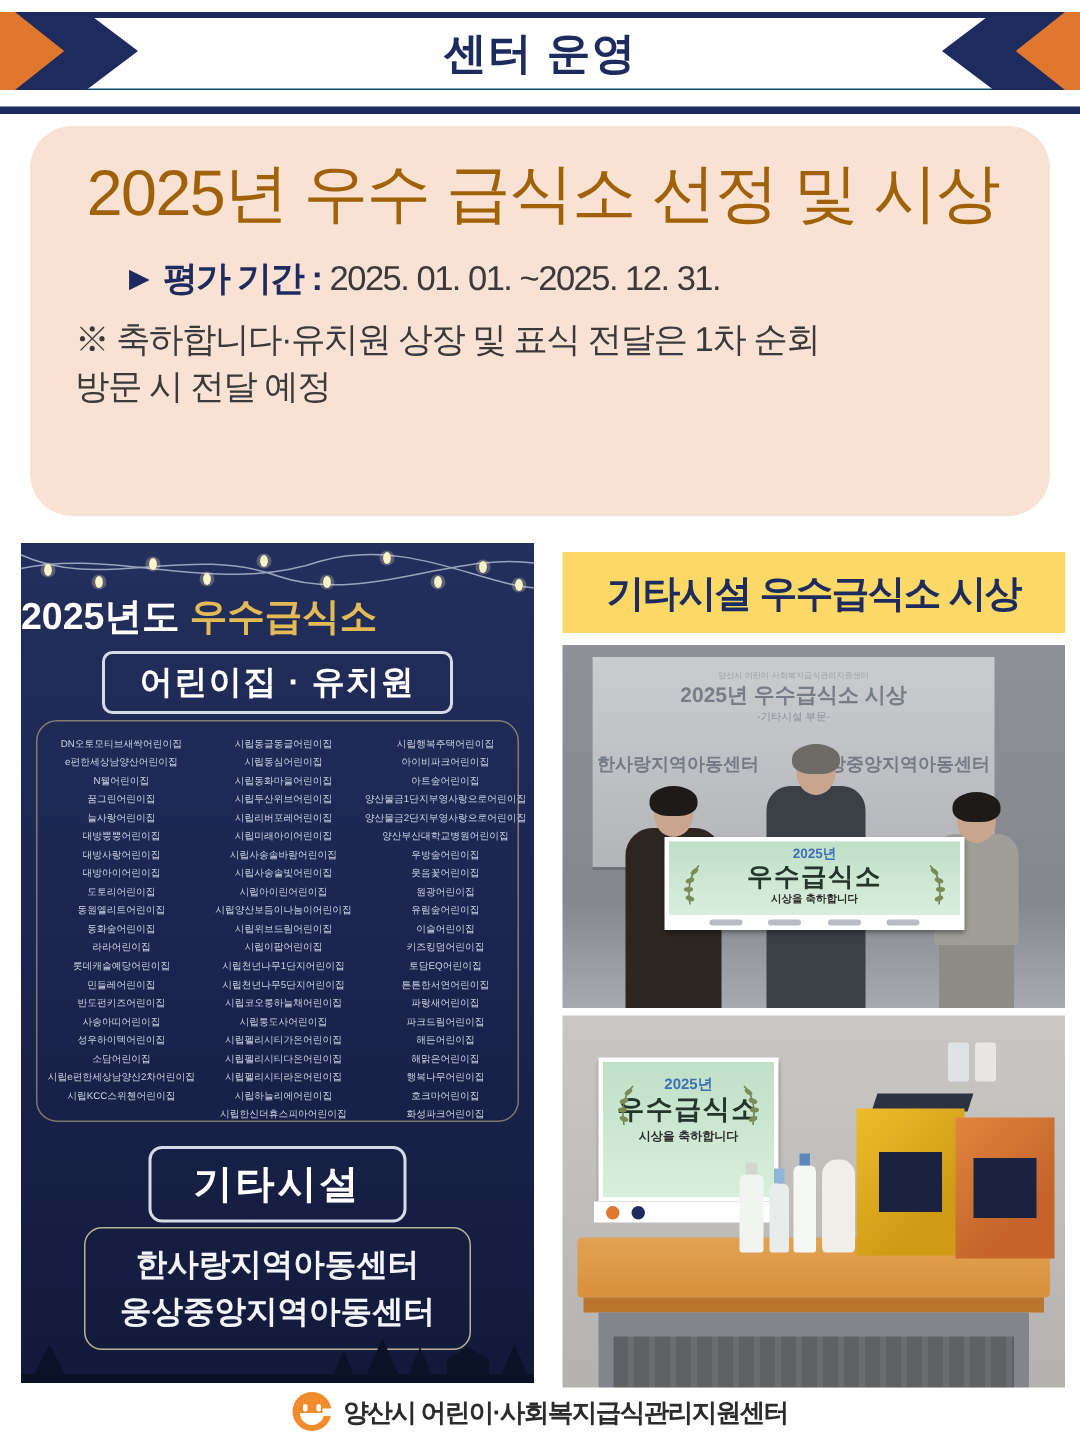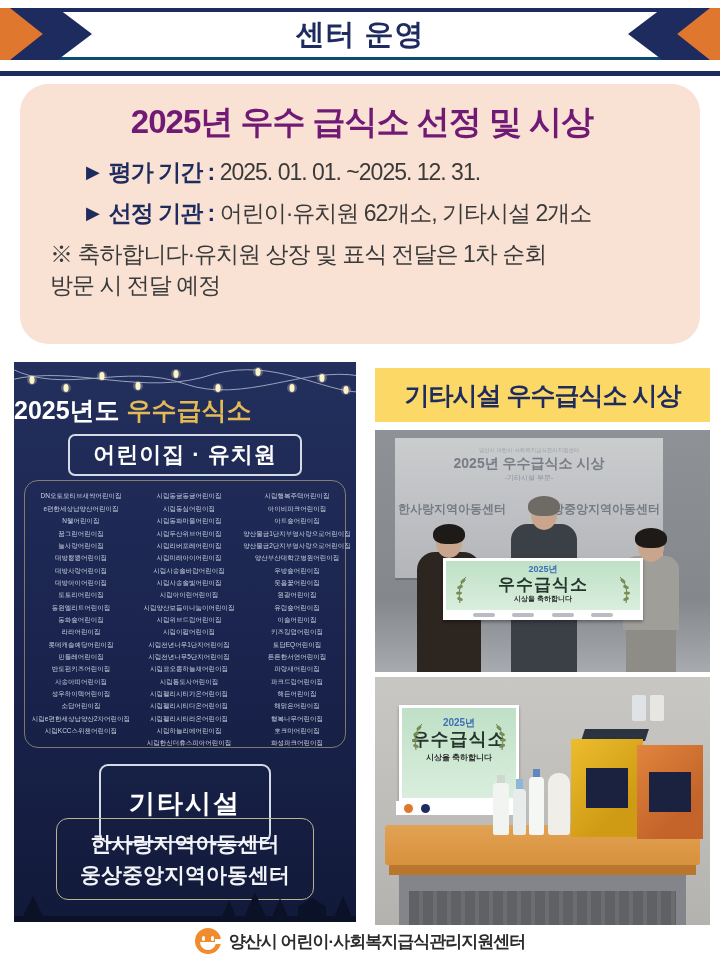--- a/index.html
+++ b/index.html
@@ -3,35 +3,35 @@
 <meta charset="utf-8">
 <style>
   * { margin:0; padding:0; box-sizing:border-box; }
   html,body { width:720px; height:960px; }
   body { font-family:"Liberation Sans", sans-serif; background:#ffffff; position:relative; overflow:hidden; }
 
   .page { position:relative; width:720px; height:960px; background:#fff; }
 
   
   .banner { position:absolute; top:8px; left:0; width:720px; height:52px; background:#fff;
-            border-top:4px solid #1e2b5e; border-bottom:3px solid #0c4a6e; }
+            border-top:4px solid #1e2b5e; border-bottom:1px solid #0c4a6e; }
   .banner-title { position:absolute; left:0; right:0; top:0; bottom:0; display:flex; align-items:center; justify-content:center;
             font-size:29px; font-weight:bold; color:#1e2b5e; letter-spacing:1px; }
   .cap { position:absolute; top:-4px; height:52px; width:52px; background:#e0772f; }
   .cap.left  { left:0;  clip-path:polygon(0 0, 58% 0, 100% 50%, 58% 100%, 0 100%); }
   .cap.right { right:0; clip-path:polygon(100% 0, 42% 0, 0 50%, 42% 100%, 100% 100%); }
   .chev { position:absolute; top:-4px; height:52px; width:82px; background:#1e2b5e; }
   .chev.left  { left:10px;  clip-path:polygon(0 0, 58% 0, 100% 50%, 58% 100%, 0 100%, 40% 50%); }
   .chev.right { right:10px; clip-path:polygon(100% 0, 42% 0, 0 50%, 42% 100%, 100% 100%, 60% 50%); }
   .navy-rule { position:absolute; top:71px; left:0; width:720px; height:5px; background:#1e2b5e; }
 
   
   .notice { position:absolute; top:84px; left:20px; width:680px; height:260px;
             background:#f9e2d3; border-radius:28px; padding:12px 26px 0 30px; }
-  .notice-title { text-align:center; font-size:33px; font-weight:bold; color:#701a75; margin-top:4px; letter-spacing:-1px; }
+  .notice-title { text-align:center; font-size:43px; font-weight:normal; color:#a16207; margin-top:4px; letter-spacing:-1px; }
   .bullets { margin-top:12px; }
   .bullet-row { font-size:23px; color:#3a3a3a; margin:10px 0; letter-spacing:-1px; white-space:nowrap;padding-left:36px; }
   .tri { color:#1e2b5e; font-size:18px; margin-right:10px; vertical-align:2px; }
   .blabel { color:#1e2b5e; font-weight:bold; }
   .note { font-size:23px; color:#3a3a3a; line-height:1.35; white-space:pre-line; letter-spacing:-1px; margin-top:6px; }
 
   
   .poster { position:absolute; top:362px; left:14px; width:342px; height:560px;
             background:linear-gradient(180deg,#232f5c 0%, #1b2550 45%, #121a3a 100%); overflow:hidden; }
   .lights { position:absolute; top:0; left:0; width:342px; height:48px; }
@@ -41,21 +41,21 @@
   .cat-box { position:absolute; top:72px; left:50%; transform:translateX(-50%); width:234px; padding:4px 0;
             border:2px solid #d6dbe8; border-radius:7px; text-align:center;
             font-size:22px; font-weight:bold; color:#ffffff; letter-spacing:1px; }
   .list-frame { position:absolute; top:118px; left:10px; width:322px; height:268px;
             border:1px solid rgba(210,193,140,0.55); border-radius:14px; }
   .lcol { position:absolute; top:9px; width:166px; transform:scale(0.65); transform-origin:top left;
           font-size:10px; line-height:19px; color:#cdd3e2; text-align:center; white-space:nowrap; }
   .lcol.c0 { left:2px; }
   .lcol.c1 { left:110px; }
   .lcol.c2 { left:218px; }
-  .other-box { position:absolute; top:402px; left:50%; transform:translateX(-50%); width:172px; padding:20px 0;
+  .other-box { position:absolute; top:402px; left:50%; transform:translateX(-50%); width:172px; padding:6px 0;
             border:2px solid #d6dbe8; border-radius:9px; text-align:center;
             font-size:26px; font-weight:bold; color:#ffffff; letter-spacing:2px; }
   .ofac-box { position:absolute; top:456px; left:50%; transform:translateX(-50%); width:258px; padding:9px 0;
             border:1.5px solid #b9b48f; border-radius:12px; text-align:center; }
   .ofac { font-size:21px; font-weight:bold; color:#f2f4f8; line-height:31px; letter-spacing:0px; }
   .tree { position:absolute; bottom:0; background:#0b1126; }
   .t1 { left:6px;  width:26px; height:26px; clip-path:polygon(50% 0,100% 100%,0 100%); }
   .t2 { left:206px; width:18px; height:22px; clip-path:polygon(50% 0,100% 100%,0 100%); }
   .t3 { left:228px; width:26px; height:30px; clip-path:polygon(50% 0,100% 100%,0 100%); }
   .t4 { left:256px; width:20px; height:24px; clip-path:polygon(50% 0,100% 100%,0 100%); }
@@ -148,21 +148,20 @@
     <div class="cap right"></div>
     <div class="chev right"></div>
     <div class="banner-title">센터 운영</div>
   </div>
   <div class="navy-rule"></div>
 
   <div class="notice">
     <div class="notice-title">2025년 우수 급식소 선정 및 시상</div>
     <div class="bullets">
         <div class="bullet-row"><span class="tri">▶</span><span class="blabel">평가 기간 : </span><span class="bvalue">2025. 01. 01. ~2025. 12. 31.</span></div>
-        <div class="bullet-row"><span class="tri">▶</span><span class="blabel">선정 기관 : </span><span class="bvalue">어린이·유치원 62개소, 기타시설 2개소</span></div>
       </div>
     <div class="note">※ 축하합니다·유치원 상장 및 표식 전달은 1차 순회
     방문 시 전달 예정</div>
   </div>
 
   <div class="poster">
     <svg class="lights" viewBox="0 0 342 48">
       <path d="M-4,6 C 50,34 110,0 171,22 C 230,42 290,4 346,14" stroke="#9aa3bd" stroke-width="1" fill="none"></path>
       <path d="M-4,18 C 60,2 130,36 200,12 C 260,-4 310,30 346,30" stroke="#9aa3bd" stroke-width="1" fill="none"></path>
       <g fill="#fdf4c8">

